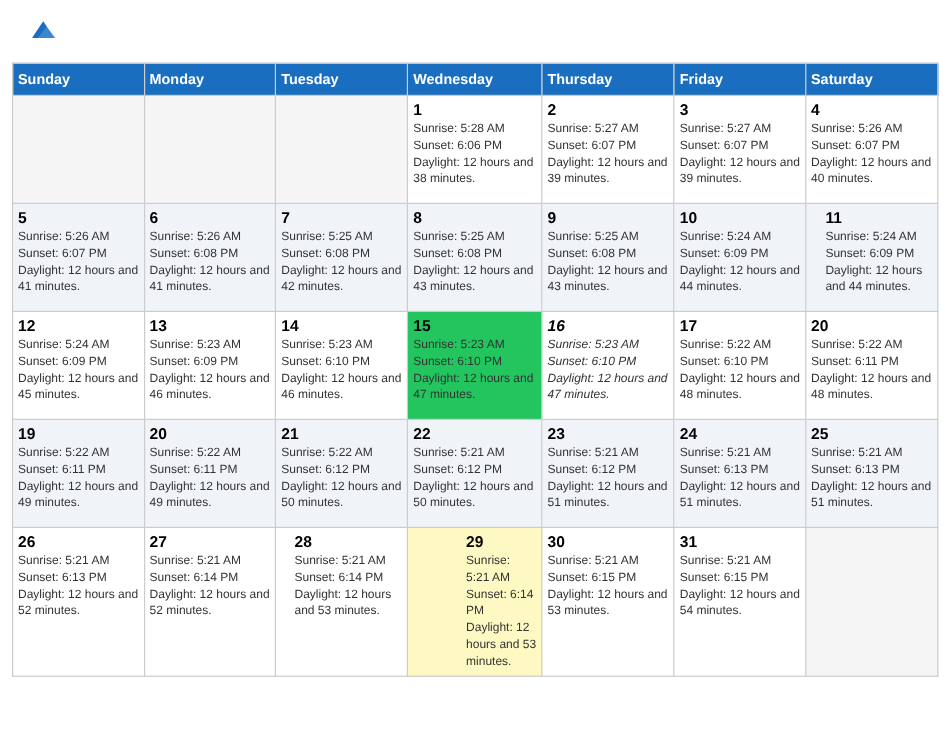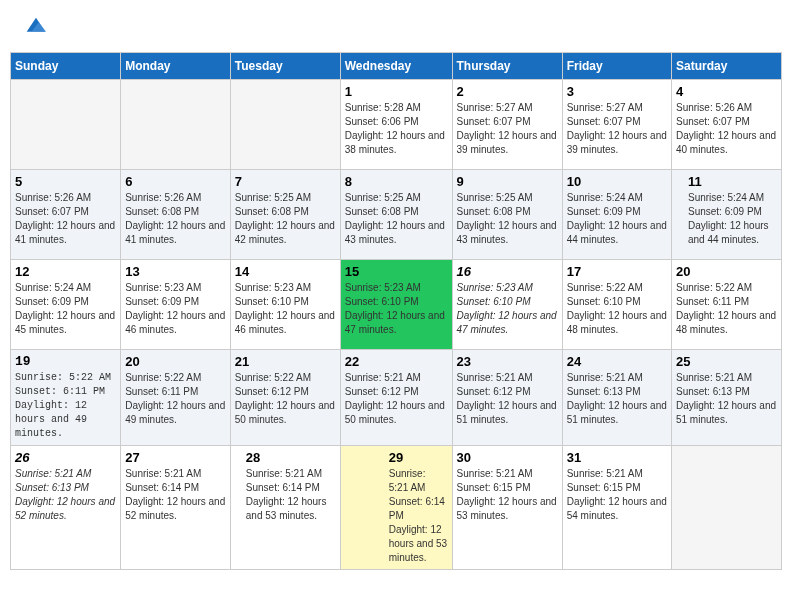--- a/index.html
+++ b/index.html
@@ -192,21 +192,21 @@
         <td style="background-color: rgb(255, 255, 255);">
           <div class="day-number">17</div>
           <div class="day-info">Sunrise: 5:22 AM<br>Sunset: 6:10 PM<br>Daylight: 12 hours and 48 minutes.</div>
         </td>
         <td style="background-color: rgb(255, 255, 255);">
           <div class="day-number">20</div>
           <div class="day-info">Sunrise: 5:22 AM<br>Sunset: 6:11 PM<br>Daylight: 12 hours and 48 minutes.</div>
         </td>
       </tr>
       <tr>
-        <td style="background-color: rgb(240, 244, 248); font-family: Liberation Mono, monospace;">
+        <td style="background-color: rgb(240, 244, 248);">
           <div class="day-number">19</div>
           <div class="day-info">Sunrise: 5:22 AM<br>Sunset: 6:11 PM<br>Daylight: 12 hours and 49 minutes.</div>
         </td>
         <td style="background-color: rgb(240, 244, 248);">
           <div class="day-number">20</div>
           <div class="day-info">Sunrise: 5:22 AM<br>Sunset: 6:11 PM<br>Daylight: 12 hours and 49 minutes.</div>
         </td>
         <td style="background-color: rgb(240, 244, 248);">
           <div class="day-number">21</div>
           <div class="day-info">Sunrise: 5:22 AM<br>Sunset: 6:12 PM<br>Daylight: 12 hours and 50 minutes.</div>
@@ -222,21 +222,21 @@
         <td style="background-color: rgb(240, 244, 248);">
           <div class="day-number">24</div>
           <div class="day-info">Sunrise: 5:21 AM<br>Sunset: 6:13 PM<br>Daylight: 12 hours and 51 minutes.</div>
         </td>
         <td style="background-color: rgb(240, 244, 248);">
           <div class="day-number">25</div>
           <div class="day-info">Sunrise: 5:21 AM<br>Sunset: 6:13 PM<br>Daylight: 12 hours and 51 minutes.</div>
         </td>
       </tr>
       <tr>
-        <td style="background-color: rgb(255, 255, 255); font-style: italic;">
+        <td style="background-color: rgb(255, 255, 255);">
           <div class="day-number">26</div>
           <div class="day-info">Sunrise: 5:21 AM<br>Sunset: 6:13 PM<br>Daylight: 12 hours and 52 minutes.</div>
         </td>
         <td style="background-color: rgb(255, 255, 255);">
           <div class="day-number">27</div>
           <div class="day-info">Sunrise: 5:21 AM<br>Sunset: 6:14 PM<br>Daylight: 12 hours and 52 minutes.</div>
         </td>
         <td style="background-color: rgb(255, 255, 255); padding-left: 15px;">
           <div class="day-number">28</div>
           <div class="day-info">Sunrise: 5:21 AM<br>Sunset: 6:14 PM<br>Daylight: 12 hours and 53 minutes.</div>

